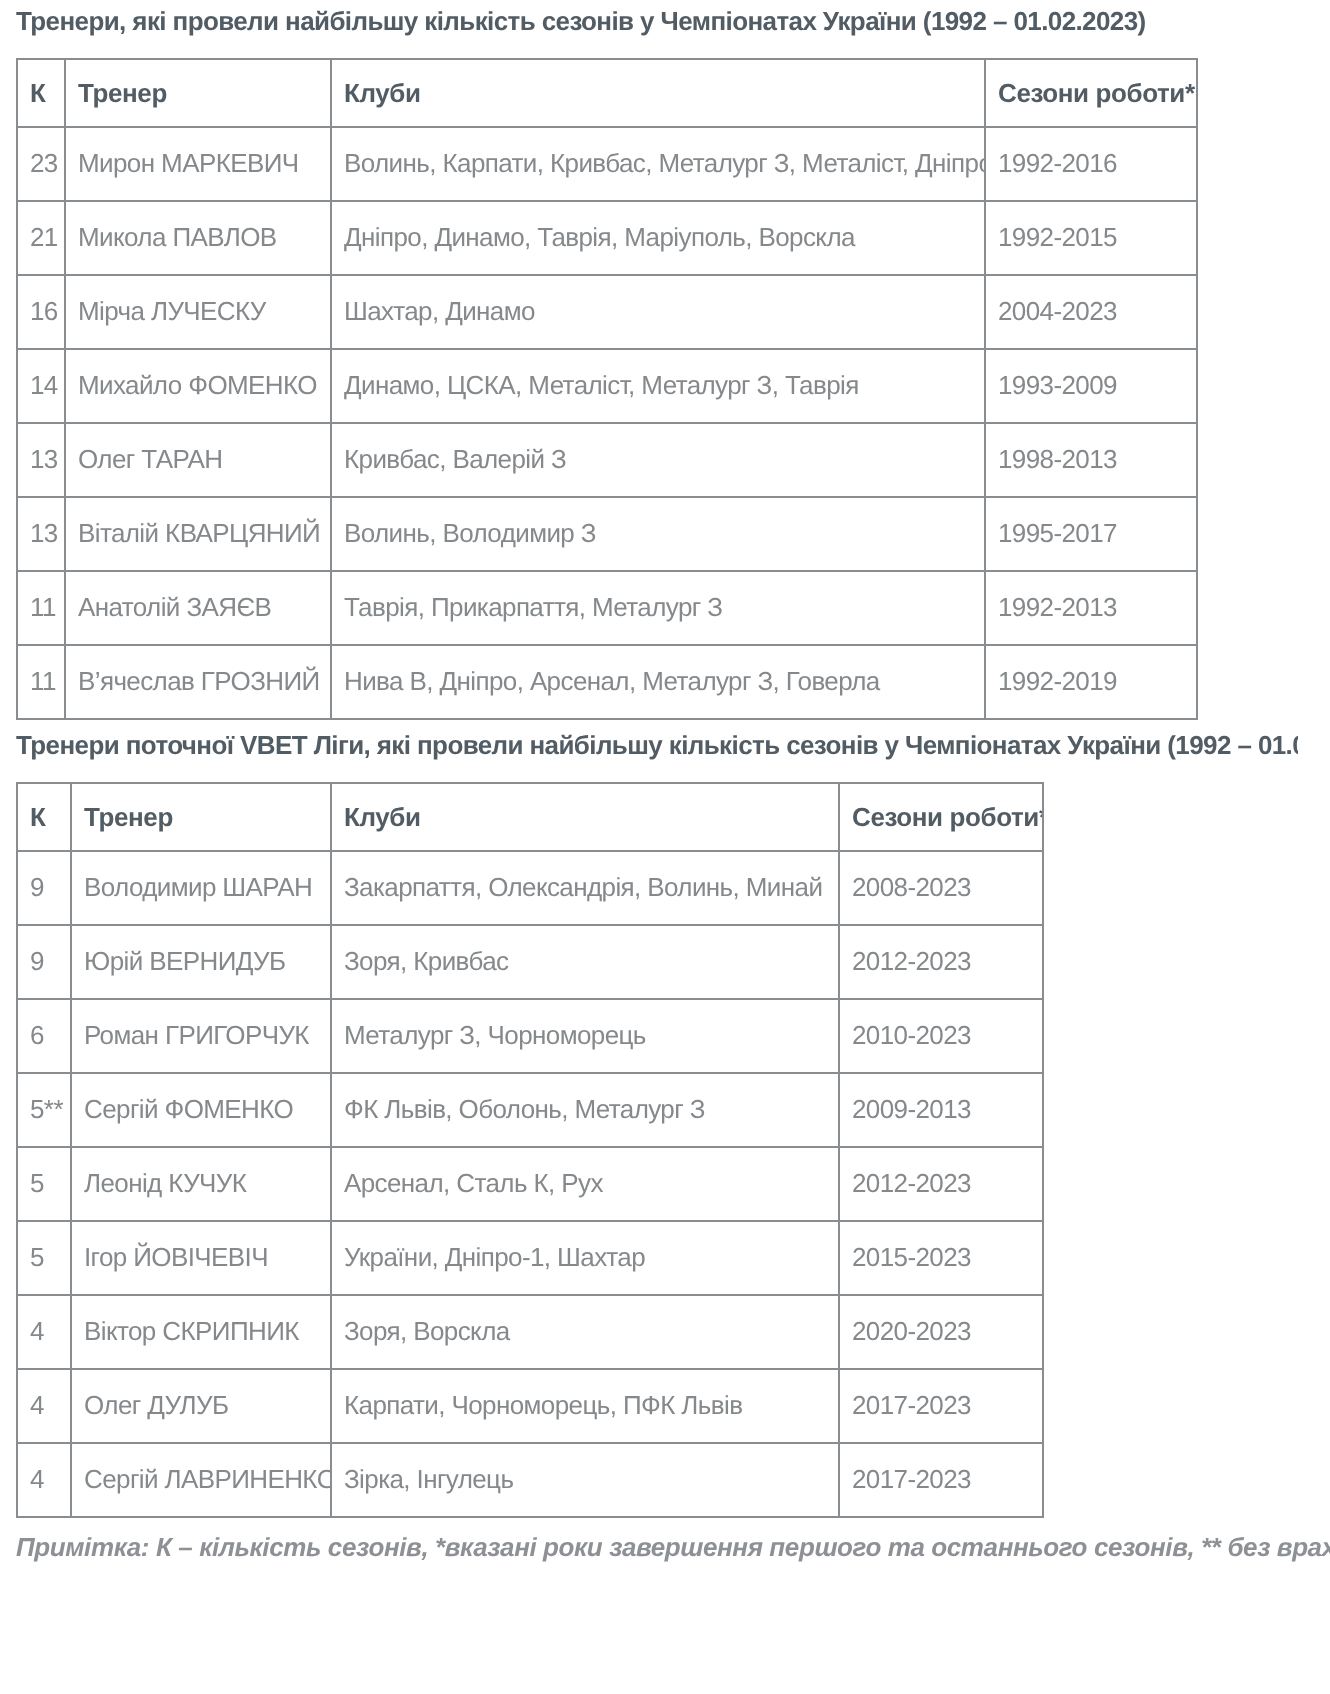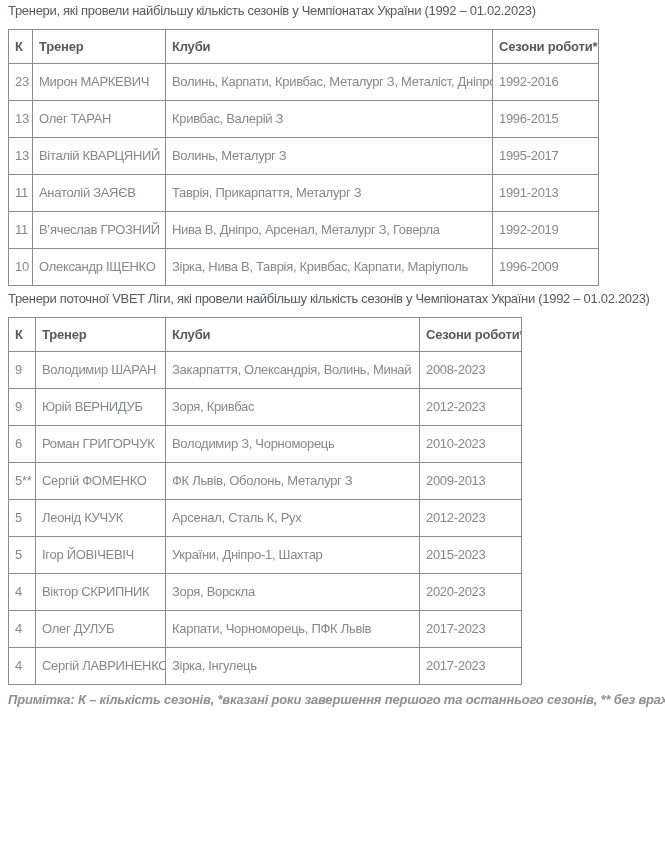--- a/index.html
+++ b/index.html
@@ -9,21 +9,21 @@
     font-family: "Liberation Sans", "DejaVu Sans", sans-serif;
   }
   .page {
     width: 665px;
     padding: 3px 0 4px 8px;
     box-sizing: border-box;
     overflow: hidden;
   }
   .tbl-title {
     font-size: 13px;
-    font-weight: normal;
+    font-weight: bold;
     color: #525c64;
     letter-spacing: -0.3px;
     line-height: 16px;
     margin: 0 16px 10px 0;
     white-space: nowrap;
     overflow: hidden;
   }
   .tbl-title.second { margin-top: 5px; }
   table {
     border-collapse: collapse;
@@ -90,48 +90,60 @@
       </tr>
     </thead>
     <tbody>
         <tr>
           <td>23</td>
           <td>Мирон МАРКЕВИЧ</td>
           <td>Волинь, Карпати, Кривбас, Металург З, Металіст, Дніпро</td>
           <td>1992-2016</td>
         </tr>
         <tr>
+          <td>21</td>
+          <td>Микола ПАВЛОВ</td>
+          <td>Дніпро, Динамо, Таврія, Маріуполь, Ворскла</td>
+          <td>1992-2015</td>
+        </tr>
+        <tr>
+          <td>16</td>
+          <td>Мірча ЛУЧЕСКУ</td>
+          <td>Шахтар, Динамо</td>
+          <td>2004-2023</td>
+        </tr>
+        <tr>
+          <td>14</td>
+          <td>Михайло ФОМЕНКО</td>
+          <td>Динамо, ЦСКА, Металіст, Металург З, Таврія</td>
+          <td>1993-2009</td>
+        </tr>
+        <tr>
           <td>13</td>
           <td>Олег ТАРАН</td>
           <td>Кривбас, Валерій З</td>
-          <td>1996-2015</td>
+          <td>1998-2013</td>
         </tr>
         <tr>
           <td>13</td>
           <td>Віталій КВАРЦЯНИЙ</td>
-          <td>Волинь, Металург З</td>
+          <td>Волинь, Володимир З</td>
           <td>1995-2017</td>
         </tr>
         <tr>
           <td>11</td>
           <td>Анатолій ЗАЯЄВ</td>
           <td>Таврія, Прикарпаття, Металург З</td>
-          <td>1991-2013</td>
+          <td>1992-2013</td>
         </tr>
         <tr>
           <td>11</td>
           <td>В’ячеслав ГРОЗНИЙ</td>
           <td>Нива В, Дніпро, Арсенал, Металург З, Говерла</td>
           <td>1992-2019</td>
-        </tr>
-        <tr>
-          <td>10</td>
-          <td>Олександр ІЩЕНКО</td>
-          <td>Зірка, Нива В, Таврія, Кривбас, Карпати, Маріуполь</td>
-          <td>1996-2009</td>
         </tr>
       </tbody>
   </table>
 
   <h2 class="tbl-title second">Тренери поточної VBET Ліги, які провели найбільшу кількість сезонів у Чемпіонатах України (1992 – 01.02.2023)</h2>
 
   <table class="t2">
     <colgroup>
       <col style="width:27px">
       <col style="width:130px">
@@ -155,21 +167,21 @@
         </tr>
         <tr>
           <td>9</td>
           <td>Юрій ВЕРНИДУБ</td>
           <td>Зоря, Кривбас</td>
           <td>2012-2023</td>
         </tr>
         <tr>
           <td>6</td>
           <td>Роман ГРИГОРЧУК</td>
-          <td>Володимир З, Чорноморець</td>
+          <td>Металург З, Чорноморець</td>
           <td>2010-2023</td>
         </tr>
         <tr>
           <td>5**</td>
           <td>Сергій ФОМЕНКО</td>
           <td>ФК Львів, Оболонь, Металург З</td>
           <td>2009-2013</td>
         </tr>
         <tr>
           <td>5</td>

